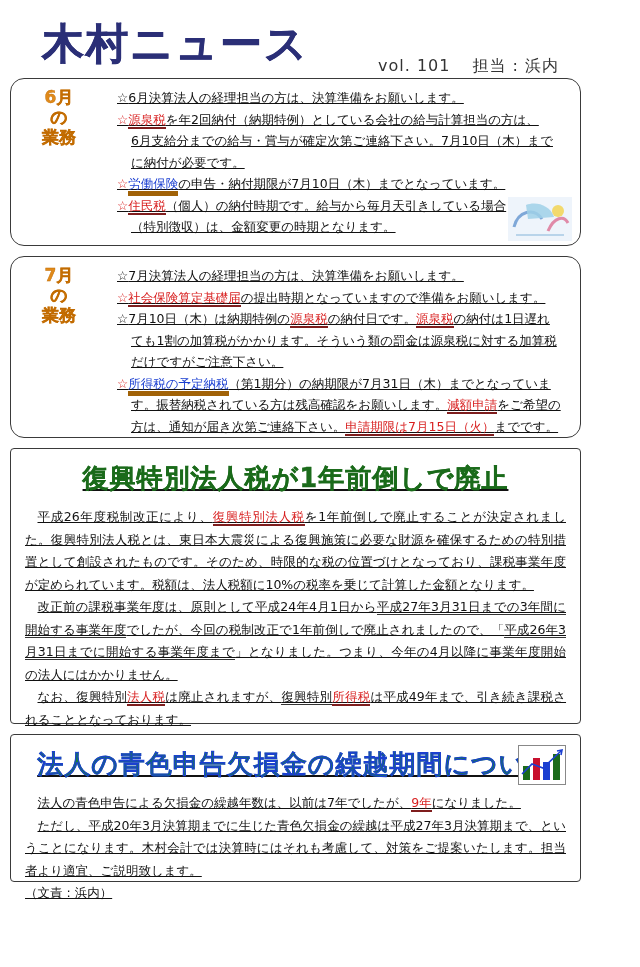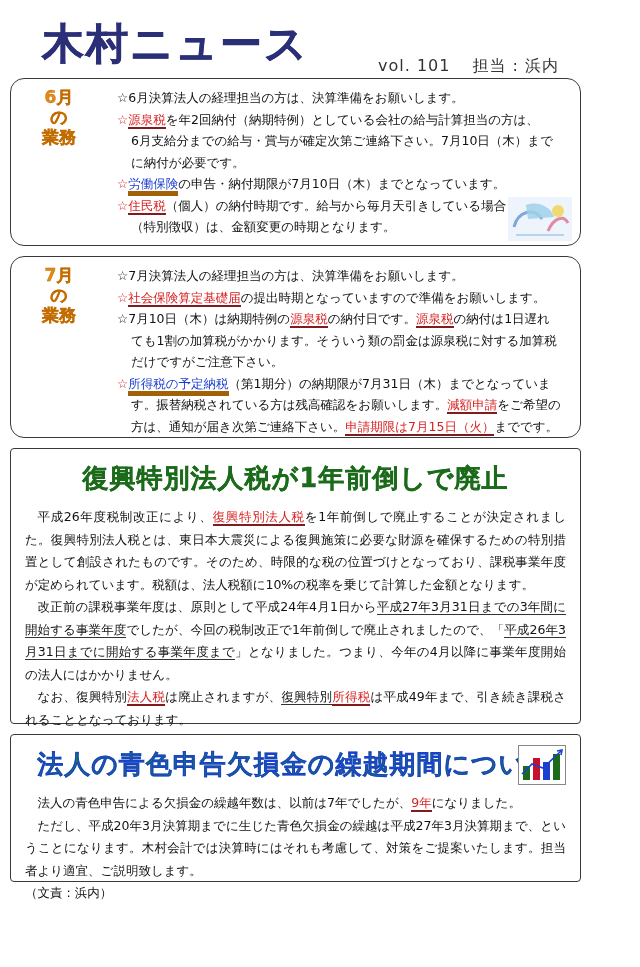--- a/index.html
+++ b/index.html
@@ -4,21 +4,21 @@
 <style>
   html,body{margin:0;padding:0;}
   body{
     width:640px;height:967px;
     background:#ffffff;
     font-family:"DejaVu Sans","Liberation Sans",sans-serif;
     color:#111;
     position:relative;
     overflow:hidden;
   }
-  .page{position:relative;width:591px;height:967px;}
+  .page{position:relative;width:591px;height:967px;text-decoration:underline;}
 
   
   .masthead{
     position:relative;height:78px;
     display:flex;align-items:flex-end;
   }
   .title-main{
     position:absolute;left:42px;top:16px;
     font-size:42px;font-weight:bold;letter-spacing:2px;
     color:#2b2f77;

